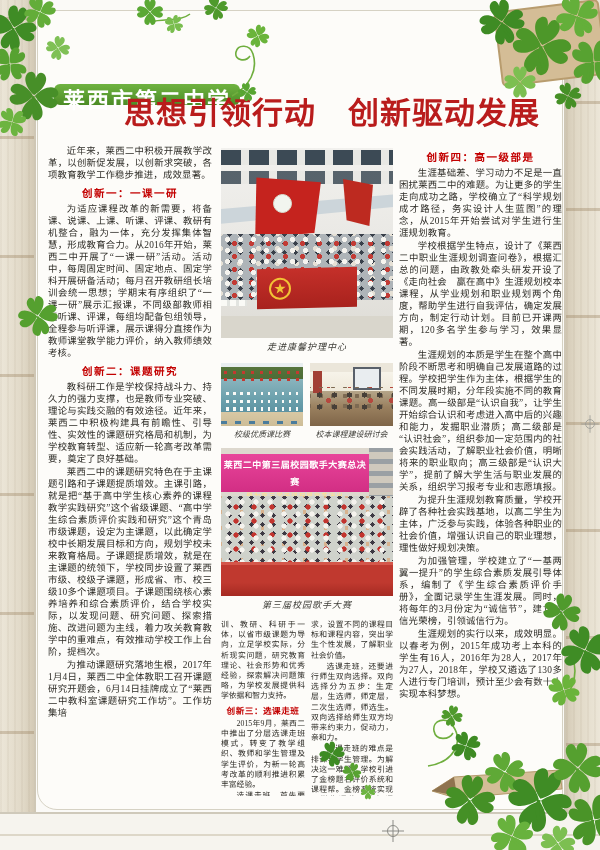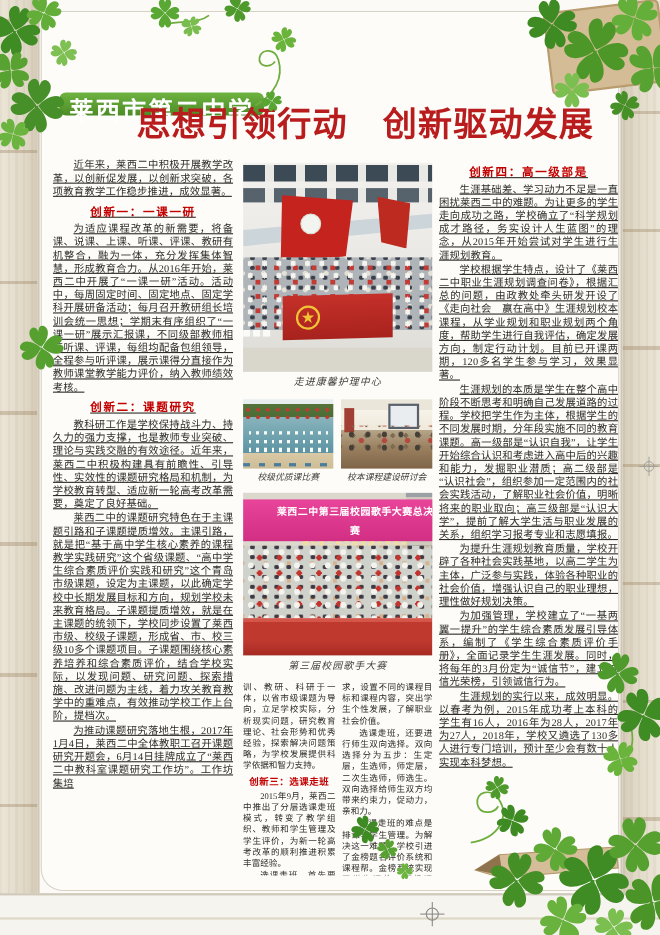--- a/index.html
+++ b/index.html
@@ -37,21 +37,21 @@
   .headline{position:absolute;left:124px;top:88px;margin:0;z-index:3;width:430px;
     color:#b91c1c;font-size:31px;font-weight:800;letter-spacing:1px;white-space:nowrap;
     font-family:"Liberation Sans","DejaVu Sans",sans-serif;}
 
   
   .col{position:absolute;color:#2e2c27;text-align:justify;overflow:hidden;z-index:2;}
   .col p{margin:0 0 1px 0;}
   .col .ind{text-indent:2em;}
   .col h3{color:#c30000;text-align:center;font-weight:bold;
     font-family:"Liberation Sans","DejaVu Sans",sans-serif;}
-  .colwide{font-size:9.4px;line-height:12px;letter-spacing:.2px;text-decoration:underline;}
+  .colwide{font-size:9.4px;line-height:12px;letter-spacing:.2px;}
   .colwide h3{font-size:10.5px;margin:6px 0 4px;letter-spacing:1.5px;}
   .colnarrow{font-size:7.8px;line-height:10.2px;letter-spacing:0;}
   .colnarrow h3{font-size:8.6px;margin:4px 0 3px;letter-spacing:.5px;}
   .col1{left:48px;top:145px;width:164px;height:648px;}
   .col2{left:221px;top:620px;width:84px;height:176px;}
   .col3{left:311px;top:620px;width:82px;height:176px;}
   .col4{left:399px;top:145px;width:163px;height:648px;}
 
   
   .photos{position:absolute;left:221px;top:148px;width:172px;height:466px;z-index:1;}
@@ -121,21 +121,21 @@
       radial-gradient(circle 2.2px,#7d6a52 96%,rgba(0,0,0,0));
     background-size:15px 12px,21px 15px,12px 10px;
     background-position:2px 2px,8px 6px,5px 4px;}
 
   
   .ph4{left:0;top:300px;width:172px;height:148px;background:#ddd8ce;}
   .ph4-bldg{position:absolute;right:0;top:0;width:24px;height:76px;background:#cfc9bd;
     background-image:repeating-linear-gradient(0deg,#9aa0a4 0 5px,rgba(0,0,0,0) 5px 12px);}
   .ph4-banner{position:absolute;left:0;top:6px;width:148px;height:38px;text-align:center;
     background:linear-gradient(180deg,#e8459a,#d22e84);
-    font-family:"Liberation Sans","DejaVu Sans",sans-serif;padding-left:28px;}
+    font-family:"Liberation Sans","DejaVu Sans",sans-serif;}
   .ph4-bl1{color:#fff;font-weight:bold;font-size:9px;line-height:17px;letter-spacing:.5px;margin-top:3px;}
   .ph4-bl2{color:#ffe089;font-size:6.5px;line-height:9px;letter-spacing:1px;}
   .ph4-crowd{position:absolute;left:0;right:0;top:48px;height:66px;background-color:#cfd2cb;
     background-image:
       radial-gradient(circle 2.6px,#f5f3ee 97%,rgba(0,0,0,0)),
       radial-gradient(circle 2.6px,#c2342e 97%,rgba(0,0,0,0)),
       radial-gradient(circle 2.2px,#3e3a44 97%,rgba(0,0,0,0)),
       radial-gradient(circle 2px,#d8b28e 97%,rgba(0,0,0,0));
     background-size:14px 12px,18px 14px,11px 9px,21px 16px;
     background-position:0 0,6px 4px,3px 6px,10px 8px;}

